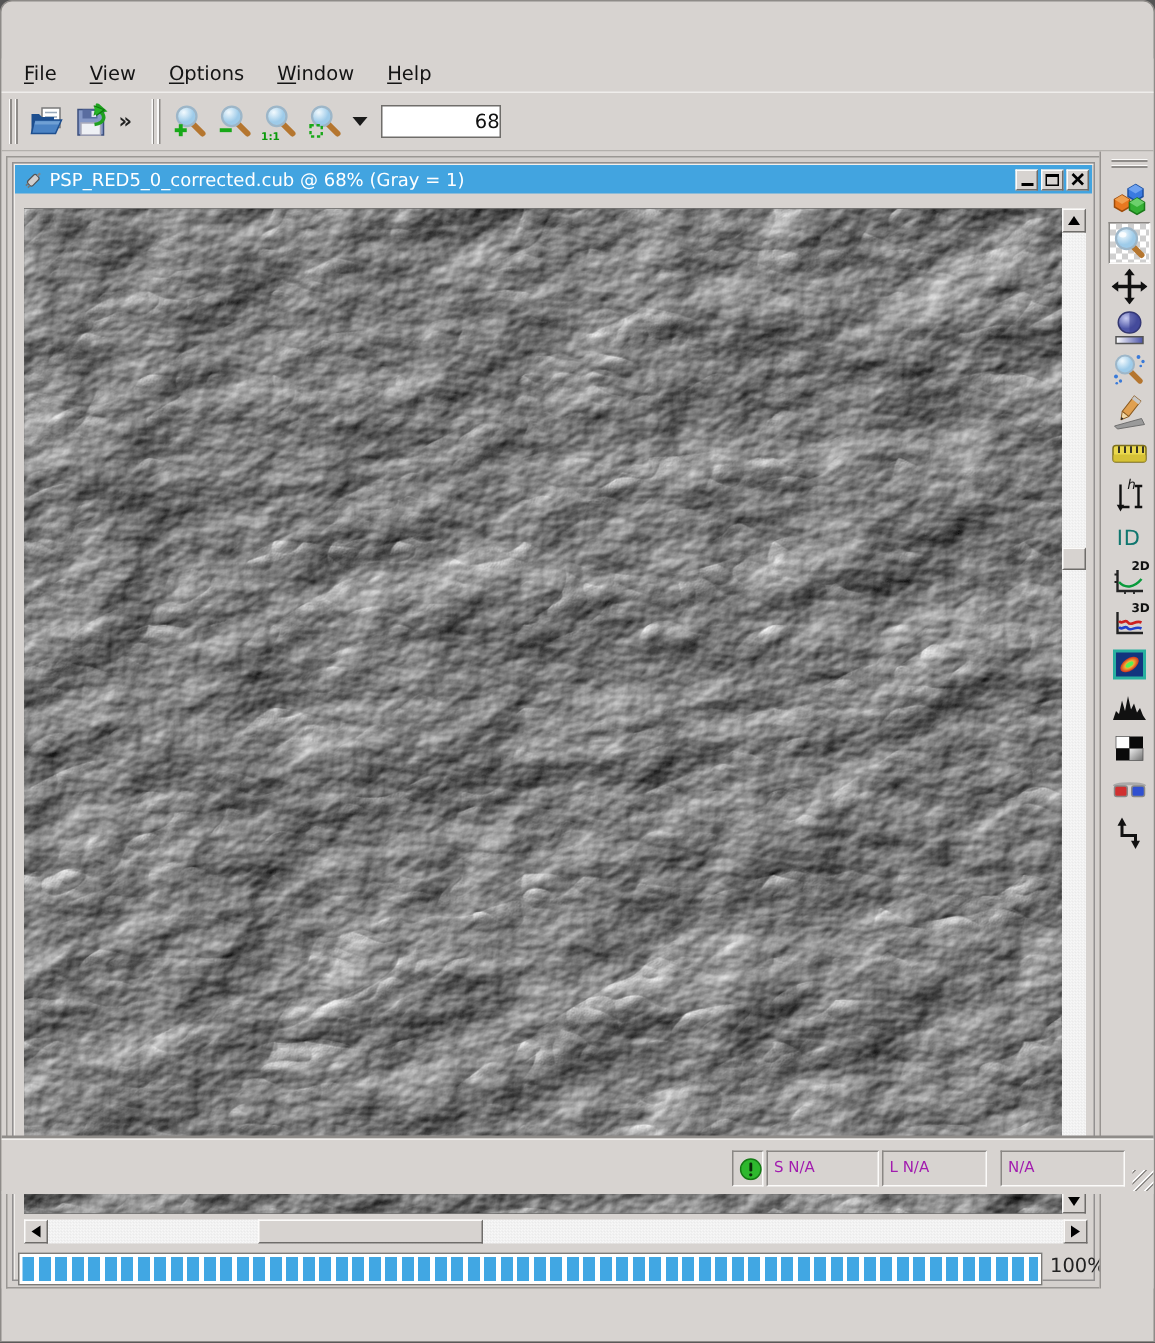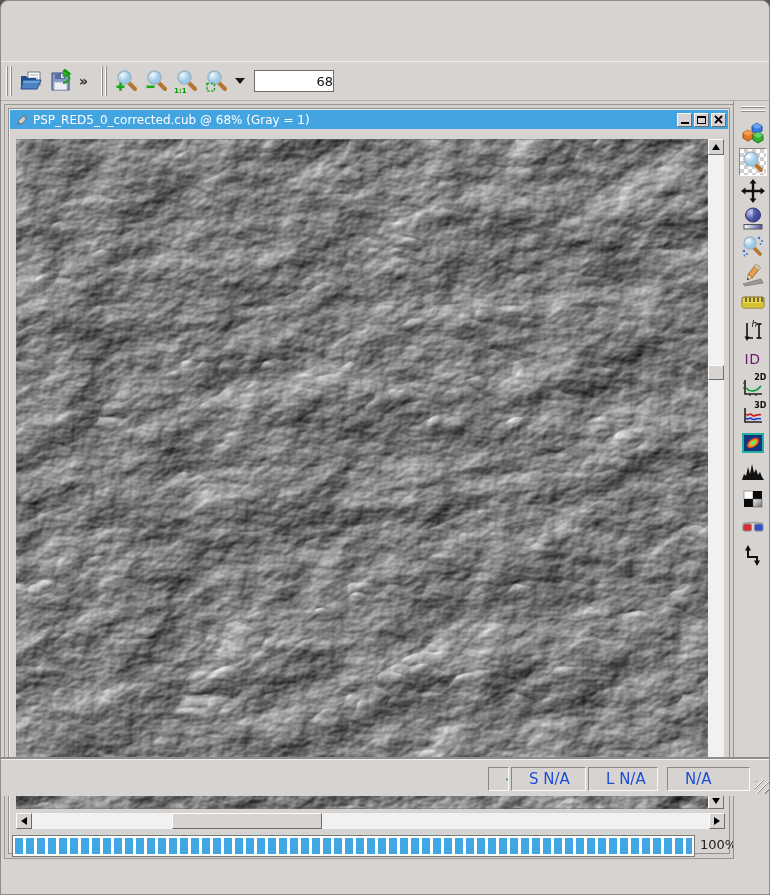--- a/index.html
+++ b/index.html
@@ -78,38 +78,45 @@
 
   
   .rtoolbar{position:absolute;left:732px;top:0;width:38px;height:758px;background:#d7d3d0;
     border-left:1px solid #979390;display:flex;flex-direction:column;align-items:center;}
   .rt-handle{width:24px;height:8px;margin:5px 0 6px 0;
     background:linear-gradient(#fbfaf9 0 1px,#8f8c89 1px 2px,#d7d3d0 2px 4px,#fbfaf9 4px 5px,#8f8c89 5px 6px,#d7d3d0 6px 8px);}
   .tool-btn{position:relative;width:28px;height:26px;display:flex;align-items:center;justify-content:center;margin-bottom:2px;}
   .tool-selected{border:1px solid;border-color:#8a8784 #fcfbfa #fcfbfa #8a8784;
     background:conic-gradient(#cfcfcf 90deg,#ffffff 90deg 180deg,#cfcfcf 180deg 270deg,#ffffff 270deg);
     background-size:8px 8px;height:28px;}
-  .tool-label{font-size:14px;color:#701a75;letter-spacing:0.5px;}
+  .tool-label{font-size:14px;color:#0f766e;letter-spacing:0.5px;}
   .icon-tag{position:absolute;right:0px;top:-1px;font-size:8px;font-weight:bold;color:#111;}
   .shadow-h{position:absolute;left:13px;top:1px;font-size:9px;font-style:italic;color:#111;}
 
   
   .statusbar{position:absolute;left:0;top:758px;width:770px;height:37px;background:#d7d3d0;
     border-top:1px solid #f3f1ef;box-shadow:0 -2px 0 #8f8c89;}
   .spanel{position:absolute;top:7px;height:24px;border:1px solid;border-color:#8a8784 #fcfbfa #fcfbfa #8a8784;
-    font-size:15px;color:#1d4ed8;line-height:22px;padding-left:17px;}
+    font-size:10px;color:#a21caf;line-height:22px;padding-left:4px;}
   .grip{position:absolute;right:2px;bottom:2px;width:14px;height:14px;
     background:repeating-linear-gradient(135deg,#fcfcfc 0 1px,#8f8c89 1px 2px,rgba(0,0,0,0) 2px 5px);}
 </style>
 </head>
 <body>
 
 <div class="app">
 
 
+  <div class="menubar">
+    <span class="menu-item"><u>F</u>ile</span>
+    <span class="menu-item"><u>V</u>iew</span>
+    <span class="menu-item"><u>O</u>ptions</span>
+    <span class="menu-item"><u>W</u>indow</span>
+    <span class="menu-item"><u>H</u>elp</span>
+  </div>
 
   <div class="toolbar">
     <div class="tb-handle"></div>
 
     <div class="tb-btn">
       <svg width="26" height="22" viewBox="0 0 26 22">
         <rect x="9" y="2" width="12" height="13" fill="#fff" stroke="#7a7a7a"></rect>
         <line x1="11" y1="5" x2="19" y2="5" stroke="#9ab" stroke-width="1"></line>
         <line x1="11" y1="8" x2="19" y2="8" stroke="#9ab" stroke-width="1"></line>
         <path d="M2,6 L2,19 L17,19 L17,8 L9,8 L7,6 Z" fill="#1e4f8f"></path>

